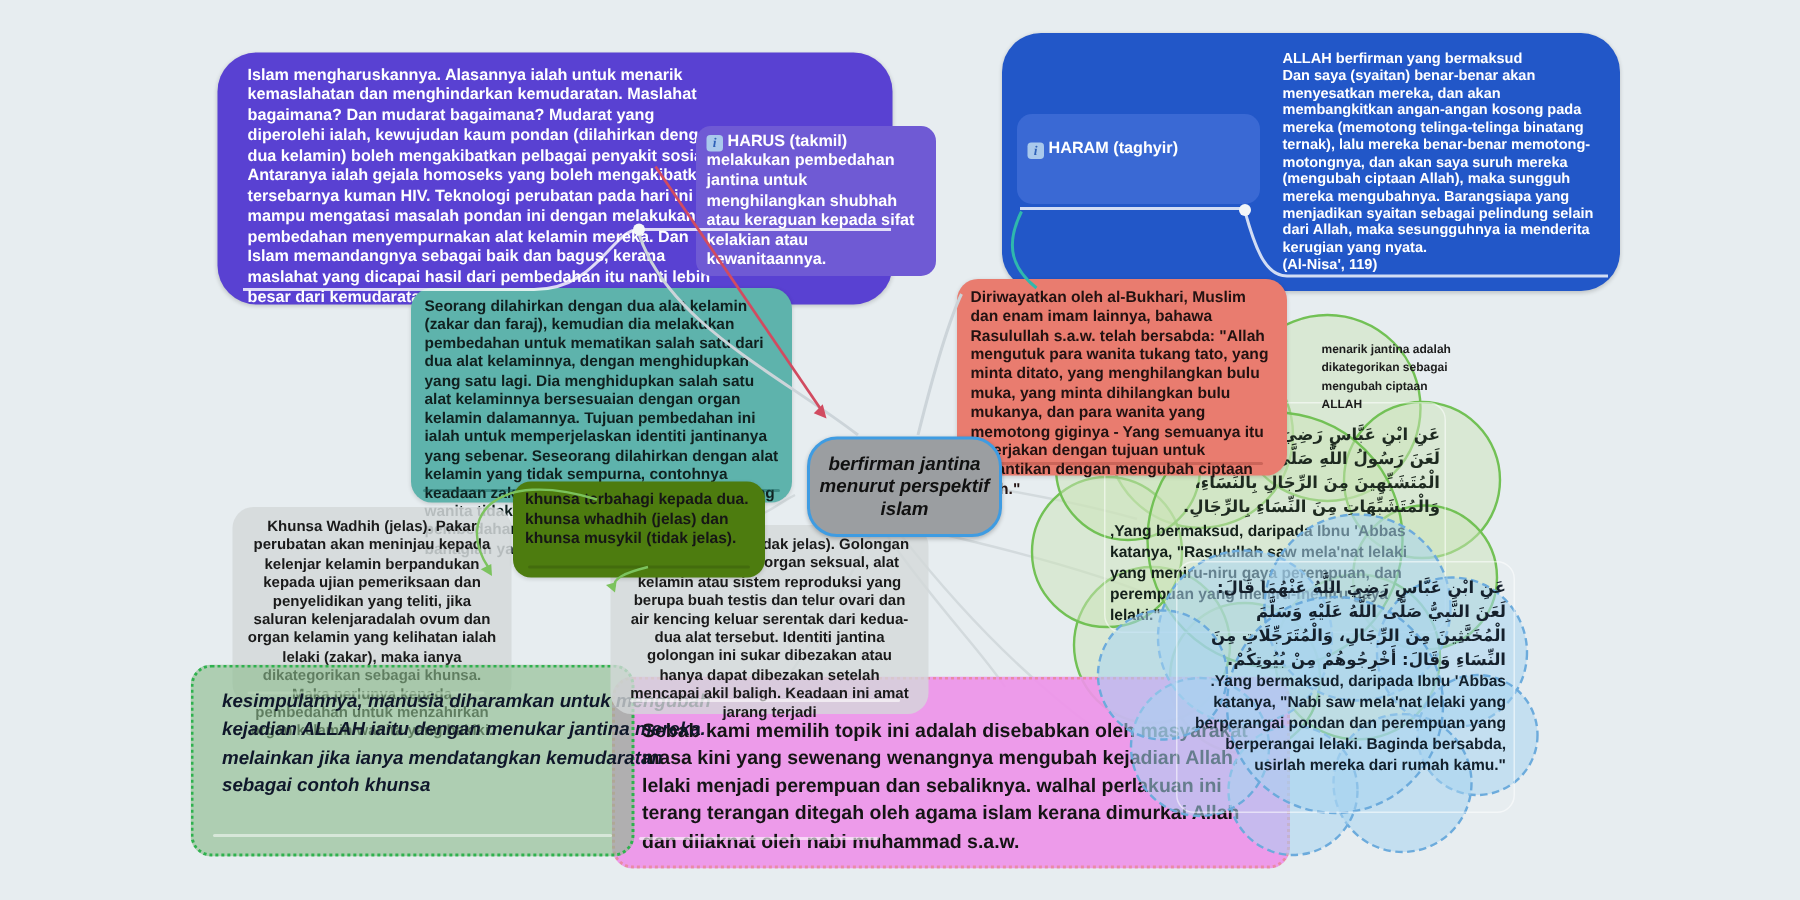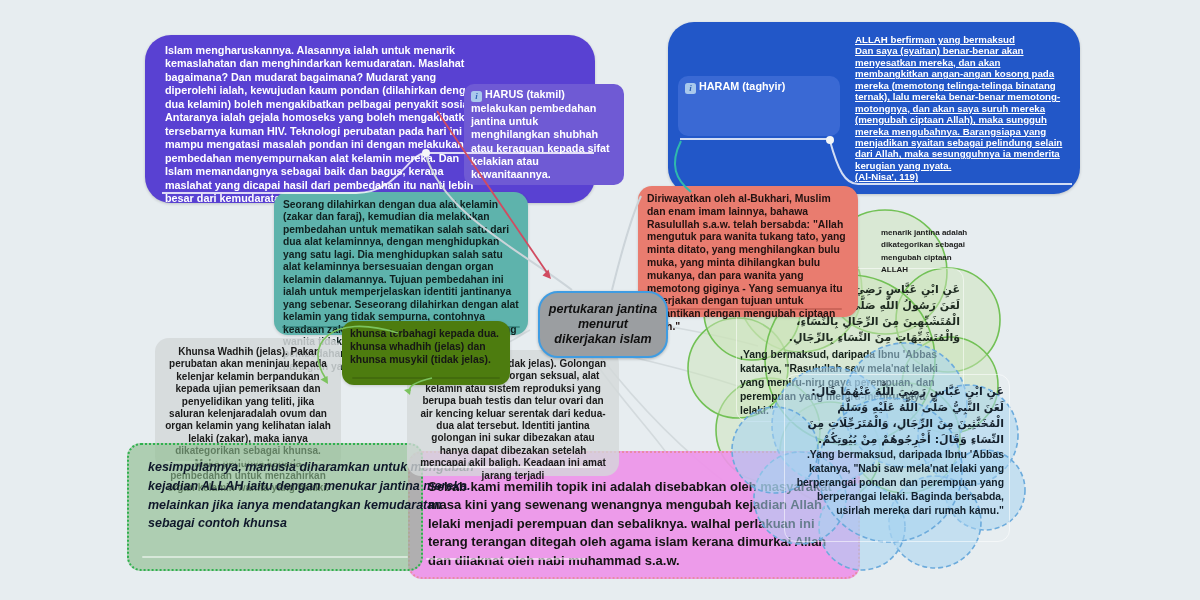--- a/index.html
+++ b/index.html
@@ -10,22 +10,22 @@
   }
   .abs{position:absolute;}
   svg.layer{position:absolute;left:0;top:0;pointer-events:none;}
   .box{position:absolute;box-sizing:border-box;}
   .txt{position:absolute;white-space:pre-line;}
   
   .purple-box{left:145px;top:35px;width:450px;height:168px;background:#5941d2;border-radius:26px;box-shadow:0 1px 3px rgba(0,0,0,.18);}
   .islam-text{left:165px;top:44px;width:314px;color:#fff;font-size:10.8px;line-height:1.25;font-weight:700;}
   .harus-label{left:432px;top:84px;width:160px;min-height:58px;background:#6f5ad4;border-radius:10px;padding:4px 7px;color:#fff;font-size:10.8px;line-height:1.22;font-weight:700;margin-left:32px;}
   .blue-box{left:668px;top:22px;width:412px;height:172px;background:#2257c8;border-radius:26px;box-shadow:0 1px 3px rgba(0,0,0,.18);}
-  .allah-text{left:855px;top:34px;width:220px;color:#fff;font-size:9.7px;line-height:1.18;font-weight:700;text-decoration:underline;}
-  .haram-label{left:678px;top:76px;width:162px;min-height:60px;background:#3a69d4;border-radius:10px;padding:4px 7px;color:#fff;font-size:10.8px;line-height:1.22;font-weight:700;}
+  .allah-text{left:855px;top:34px;width:220px;color:#fff;font-size:9.7px;line-height:1.18;font-weight:700;}
+  .haram-label{left:678px;top:76px;width:162px;min-height:60px;background:#3a69d4;border-radius:10px;padding:17px 7px;color:#fff;font-size:10.8px;line-height:1.22;font-weight:700;}
   .info-ic{display:inline-block;width:11px;height:11px;background:#a9c9ec;border-radius:2.5px;color:#2f62b8;font-size:9px;line-height:11px;text-align:center;font-weight:700;font-style:italic;margin-right:3px;vertical-align:-1px;font-family:"Liberation Serif",serif;}
   .teal-box{left:274px;top:192px;width:254px;height:143px;background:#5eb3ac;border-radius:14px;box-shadow:0 1px 3px rgba(0,0,0,.15);padding:7px 9px;color:#10201f;font-size:10.3px;line-height:1.21;font-weight:700;}
   .red-box{left:638px;top:186px;width:220px;height:131px;background:#e97c6f;border-radius:14px;box-shadow:0 1px 3px rgba(0,0,0,.15);padding:7px 9px;color:#231211;font-size:10.4px;line-height:1.23;font-weight:700;}
   .center-node{left:538px;top:291px;width:130px;height:67px;background:#9b9ea1;border:2.5px solid #3f9ce2;border-radius:20px;display:flex;align-items:center;justify-content:center;text-align:center;font-size:12.5px;font-weight:700;font-style:italic;color:#101010;box-shadow:0 1px 3px rgba(0,0,0,.25);line-height:1.22;padding:2px 6px;}
   .white-box{left:342px;top:321px;width:168px;height:64px;background:#4d7c0f;border-radius:12px;box-shadow:0 1px 3px rgba(0,0,0,.14);padding:6px 8px;color:#161616;font-size:10.4px;line-height:1.25;font-weight:700;}
   .gray-box{background:rgba(212,216,217,.85);border-radius:14px;color:#1a1a1a;font-size:10px;line-height:1.24;font-weight:700;padding:8px 10px;text-align:center;}
   .wadhih-box{left:155px;top:338px;width:186px;height:132px;}
   .musykil-box{left:407px;top:350px;width:212px;height:126px;background:rgba(212,216,217,.78);}
   .green-box{left:127px;top:443px;width:296px;height:128px;background:rgba(139,188,141,.62);border:2px dotted #2fb14e;border-radius:14px;}
   .green-text{left:148px;top:458px;width:332px;color:#0f172a;font-size:12.5px;line-height:1.5;font-weight:700;font-style:italic;}
@@ -124,21 +124,21 @@
       <circle cx="890" cy="470" r="72"></circle>
     </g>
   </svg>
   <div class="abs inner-frame" style="left:784px;top:374px;width:224px;height:166px;"></div>
   <div class="txt cloud-my my2">.Yang bermaksud, daripada Ibnu 'Abbas katanya, "Nabi saw mela'nat lelaki yang berperangai pondan dan perempuan yang berperangai lelaki. Baginda bersabda, usirlah mereka dari rumah kamu."</div>
   <div class="txt cloud-ar ar2">عَنِ ابْنِ عَبَّاسٍ رَضِيَ اللَّهُ عَنْهُمَا قَالَ: لَعَنَ النَّبِيُّ صَلَّى اللَّهُ عَلَيْهِ وَسَلَّمَ الْمُخَنَّثِينَ مِنَ الرِّجَالِ، وَالْمُتَرَجِّلَاتِ مِنَ النِّسَاءِ وَقَالَ: أَخْرِجُوهُمْ مِنْ بُيُوتِكُمْ.</div>
 
   <div class="box white-box">khunsa terbahagi kepada dua. khunsa whadhih (jelas) dan khunsa musykil (tidak jelas).</div>
   <div class="uline" style="left:352px;top:377px;width:148px;background:rgba(0,0,0,.12);"></div>
 
-  <div class="box center-node">pertukaran jantina menurut dikerjakan islam</div>
+  <div class="box center-node">berfirman jantina menurut perspektif islam</div>
 
   <svg class="layer" width="1200" height="600">
 
     <path d="M572,290 C520,250 445,215 426,156" fill="none" stroke="#ccd4d9" stroke-width="2"></path>
 
     <path d="M612,290 C622,250 632,215 641,196" fill="none" stroke="#ccd4d9" stroke-width="2"></path>
 
     <path d="M162,193 L356,193 C398,193 408,153 426,153 L594,153" fill="none" stroke="rgba(255,255,255,.8)" stroke-width="2"></path>
     <circle cx="426" cy="153" r="4" fill="#f4f7f8"></circle>
 

